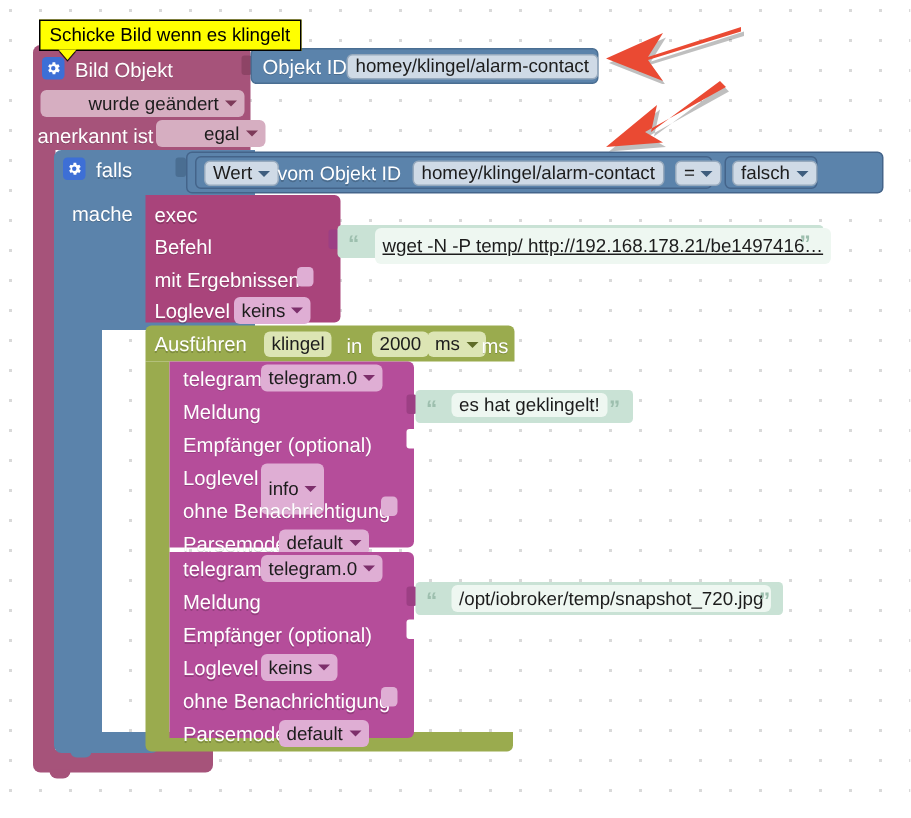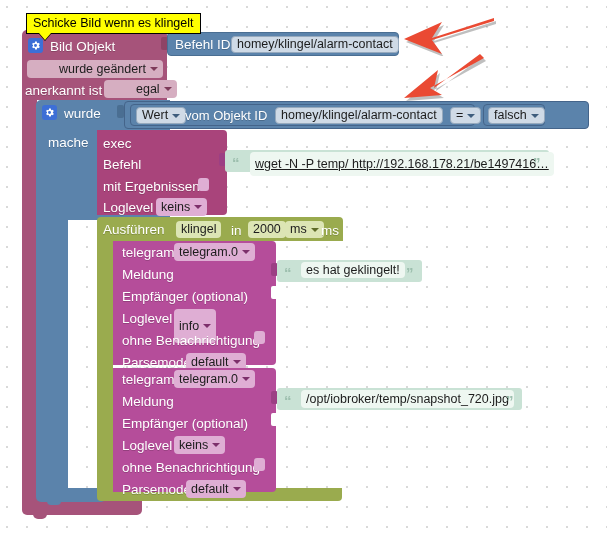--- a/index.html
+++ b/index.html
@@ -93,21 +93,21 @@
 
   <div class="gear" style="left:28px;top:38px;">
     <svg width="11" height="11" viewBox="0 0 24 24" aria-hidden="true">
       <path fill="#ffffff" d="M19.4 13a7.8 7.8 0 0 0 0-2l2-1.6-2-3.4-2.4 1a7.7 7.7 0 0 0-1.7-1l-.4-2.6h-3.9l-.4 2.6a7.7 7.7 0 0 0-1.7 1l-2.4-1-2 3.4L6.6 11a7.8 7.8 0 0 0 0 2l-2 1.6 2 3.4 2.4-1a7.7 7.7 0 0 0 1.7 1l.4 2.6h3.9l.4-2.6a7.7 7.7 0 0 0 1.7-1l2.4 1 2-3.4zM12 15.2A3.2 3.2 0 1 1 15.2 12 3.2 3.2 0 0 1 12 15.2z"></path>
     </svg>
   </div>
   <div class="lbl" style="left:50px;top:40px;">Bild Objekt</div>
 
   <div class="plug c-maroon-d" style="left:161px;top:37px;"></div>
   <div class="blk c-blue" style="left:167px;top:32px;width:232px;height:24px;border-radius:4px;border:1px solid #4a6e92;"></div>
-  <div class="lbl" style="left:175px;top:38px;">Befehl ID</div>
+  <div class="lbl" style="left:175px;top:38px;">Objekt ID</div>
   <div class="field f-blue" style="left:231px;top:36px;border:1px solid #96a9bd;">
     <span class="cap">homey/klingel/alarm-contact</span>
   </div>
 
   <div class="field f-maroon" style="left:27px;top:60px;height:18px;">
     <span class="cap">wurde geändert</span>
     <span class="caret"></span>
   </div>
 
   <div class="lbl" style="left:25px;top:84px;">anerkannt ist</div>
@@ -120,21 +120,21 @@
   <div class="rail c-blue" style="left:36px;top:130px;width:32px;height:358px;"></div>
   <div class="rail c-blue" style="left:36px;top:130px;width:134px;height:90px;"></div>
   <div class="rail c-blue" style="left:36px;top:488px;width:70px;height:14px;border-radius:0 0 5px 5px;"></div>
   <div class="rail c-blue" style="left:47px;top:500px;width:14px;height:5px;border-radius:0 0 4px 4px;"></div>
 
   <div class="gear" style="left:42px;top:105px;">
     <svg width="11" height="11" viewBox="0 0 24 24" aria-hidden="true">
       <path fill="#ffffff" d="M19.4 13a7.8 7.8 0 0 0 0-2l2-1.6-2-3.4-2.4 1a7.7 7.7 0 0 0-1.7-1l-.4-2.6h-3.9l-.4 2.6a7.7 7.7 0 0 0-1.7 1l-2.4-1-2 3.4L6.6 11a7.8 7.8 0 0 0 0 2l-2 1.6 2 3.4 2.4-1a7.7 7.7 0 0 0 1.7 1l.4 2.6h3.9l.4-2.6a7.7 7.7 0 0 0 1.7-1l2.4 1 2-3.4zM12 15.2A3.2 3.2 0 1 1 15.2 12 3.2 3.2 0 0 1 12 15.2z"></path>
     </svg>
   </div>
-  <div class="lbl" style="left:64px;top:107px;">wurde</div>
+  <div class="lbl" style="left:64px;top:107px;">falls</div>
   <div class="lbl" style="left:48px;top:136px;">mache</div>
 
   <div class="plug c-blue-d" style="left:117px;top:105px;"></div>
   <div class="blk c-blue" style="left:124px;top:101px;width:465px;height:28px;border-radius:4px;border:1px solid #44648a;"></div>
   <div class="blk c-blue" style="left:130px;top:104px;width:345px;height:22px;border-radius:4px;border:1px solid #44648a;"></div>
 
   <div class="field f-blue" style="left:136px;top:107px;border:1px solid #96a9bd;">
     <span class="cap">Wert</span>
     <span class="caret"></span>
   </div>

